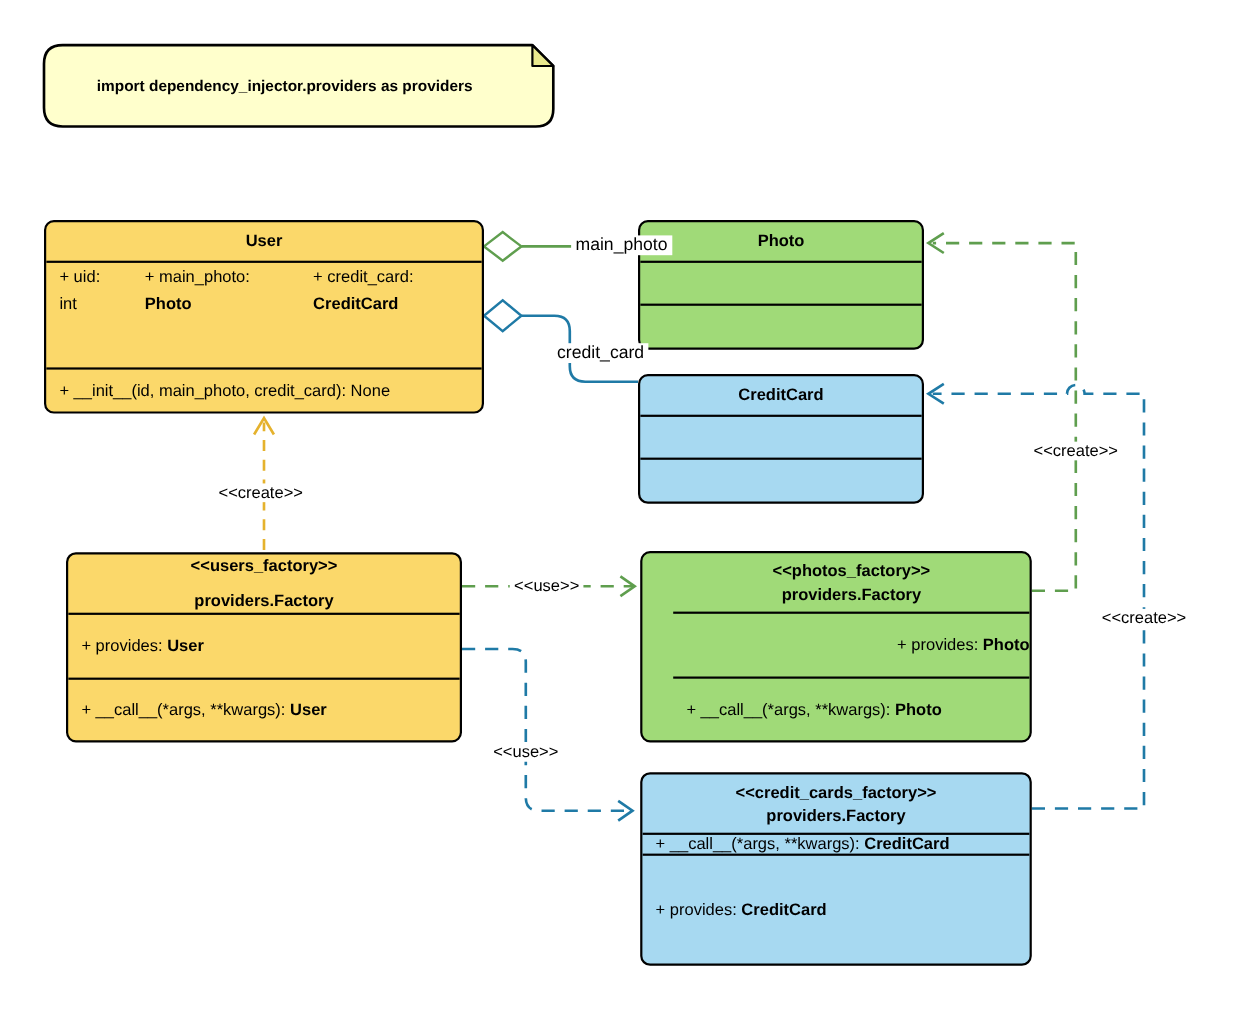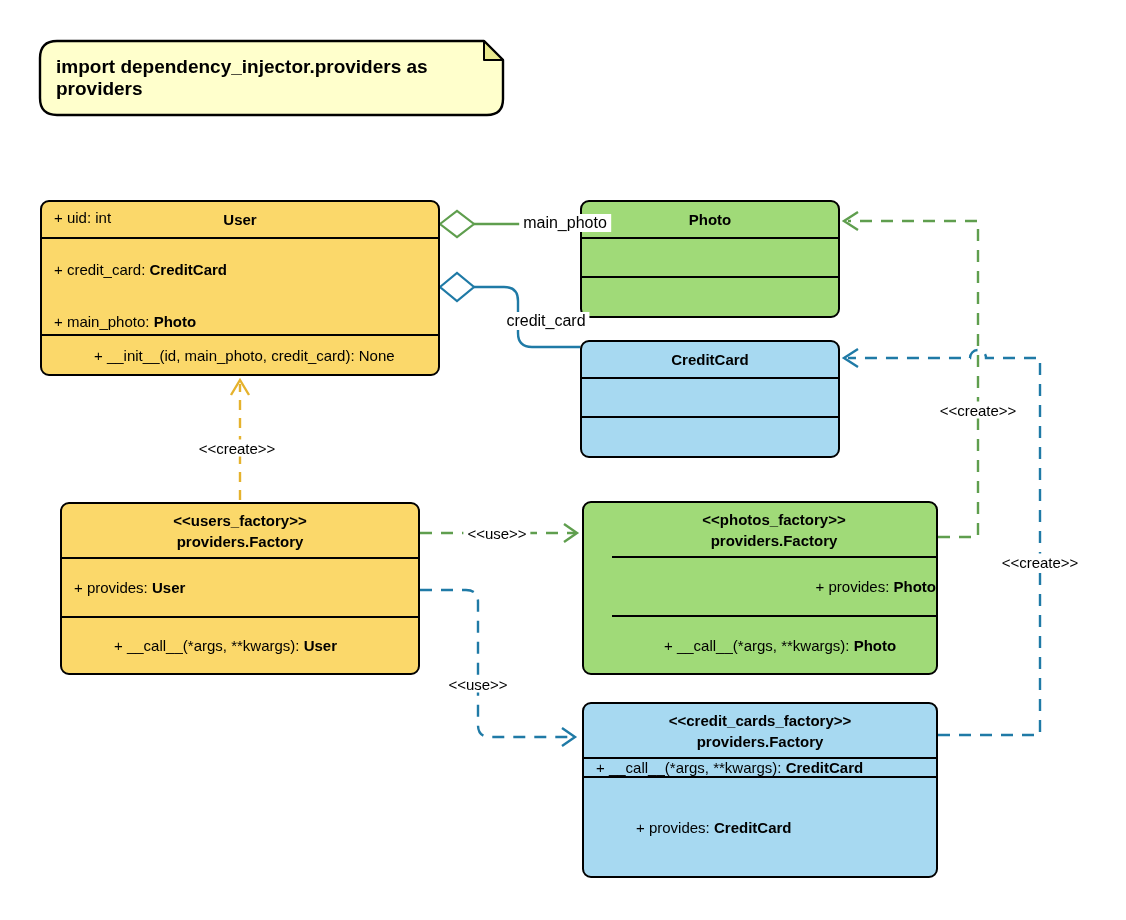--- a/index.html
+++ b/index.html
@@ -17,21 +17,22 @@
   }
   .wires { position: absolute; left: 0; top: 0; z-index: 1; }
 
   .note-text {
     position: absolute;
     z-index: 3;
     display: flex;
     align-items: center;
     padding-left: 16px;
     font-weight: bold;
-    font-size: 19px;
+    font-size: 14px;
+    margin-left: 32px;
   }
 
   .uml-box {
     position: absolute;
     z-index: 2;
     border: 2px solid #000;
     border-radius: 9px;
     overflow: hidden;
     display: flex;
     flex-direction: column;
@@ -46,24 +47,24 @@
     flex-direction: column;
     align-items: center;
     justify-content: center;
     font-weight: bold;
     text-align: center;
     border-bottom: 2px solid #000;
     line-height: 21px;
     flex: 0 0 auto;
   }
   .sec { border-bottom: 2px solid #000; flex: 0 0 auto; }
-  .sec:last-child { border-bottom: none; flex: 1 1 auto; margin-left: 40px; }
+  .sec:last-child { border-bottom: none; flex: 1 1 auto; }
   .sec.multi {
     display: flex;
-    flex-direction: column;
+    flex-direction: row;
     justify-content: flex-end;
     padding-left: 12px;
     line-height: 25px;
     gap: 27px;
   }
   .sec.single {
     display: flex;
     align-items: center;
     padding-left: 12px;
   }
@@ -113,42 +114,42 @@
   </svg>
 
   <div class="note-text" style="left:40px; top:41px; width:463px; height:74px;">
     <span>import dependency_injector.providers as providers</span>
   </div>
 
   <div class="uml-box fill-yellow" style="left:40px; top:200px; width:400px; height:176px;">
     <div class="box-title" style="height:37px;">User</div>
     <div class="sec multi" style="height:97px;">
       <div><span>+ uid: int</span><span class="b"></span></div>
+      <div><span>+ main_photo: </span><span class="b">Photo</span></div>
       <div><span>+ credit_card: </span><span class="b">CreditCard</span></div>
-      <div><span>+ main_photo: </span><span class="b">Photo</span></div>
     </div>
     <div class="sec single">
       <div><span>+ __init__(id, main_photo, credit_card): None</span><span class="b"></span></div>
     </div>
   </div>
 
   <div class="uml-box fill-green" style="left:580px; top:200px; width:260px; height:118px;">
     <div class="box-title" style="height:37px;">Photo</div>
     <div class="sec" style="height:39px;"></div>
     <div class="sec"></div>
   </div>
 
   <div class="uml-box fill-blue" style="left:580px; top:340px; width:260px; height:118px;">
     <div class="box-title" style="height:37px;">CreditCard</div>
     <div class="sec" style="height:39px;"></div>
     <div class="sec"></div>
   </div>
 
   <div class="uml-box fill-yellow" style="left:60px; top:502px; width:360px; height:173px;">
-    <div class="box-title" style="height:55px;">
+    <div class="box-title" style="height:55px;justify-content:space-between;">
       <span>&lt;&lt;users_factory&gt;&gt;</span>
       <span>providers.Factory</span>
     </div>
     <div class="sec single" style="height:59px;">
       <div><span>+ provides: </span><span class="b">User</span></div>
     </div>
     <div class="sec single">
       <div><span>+ __call__(*args, **kwargs): </span><span class="b">User</span></div>
     </div>
   </div>

